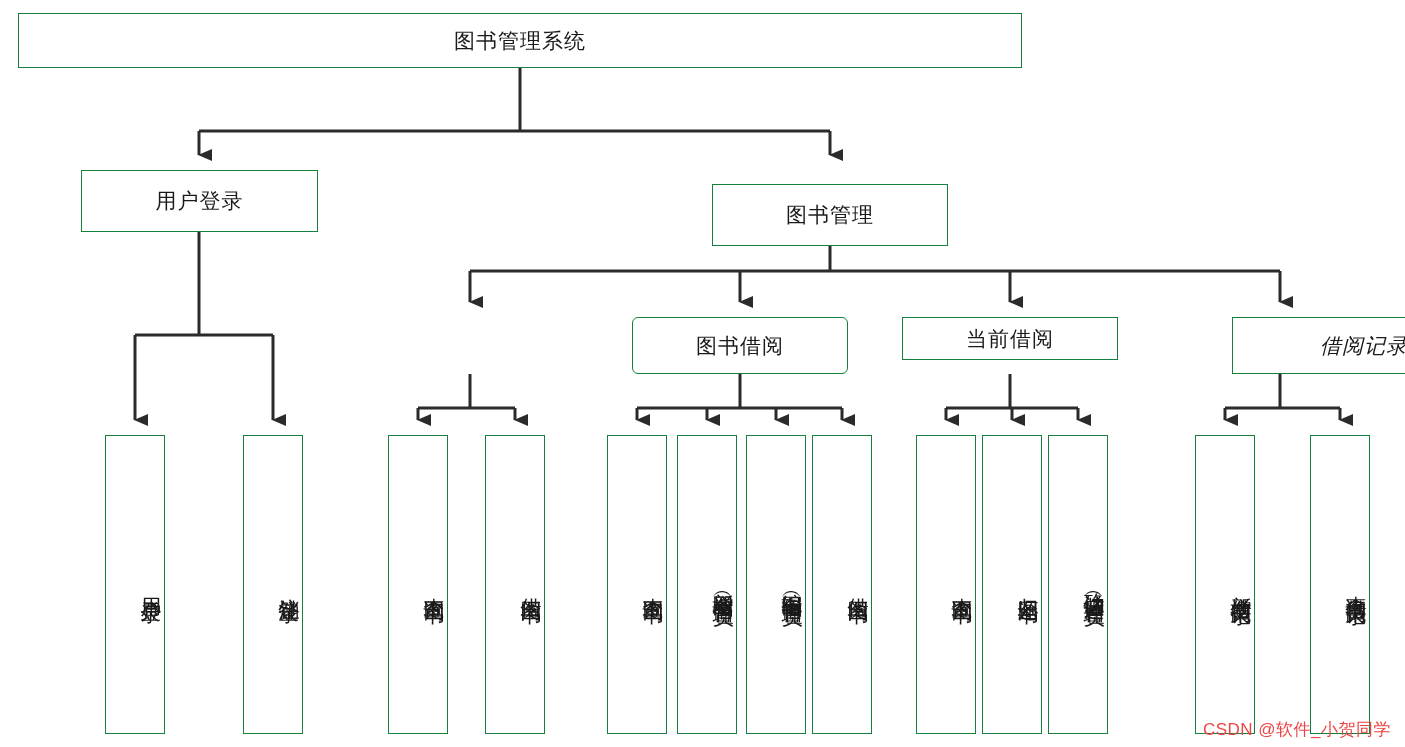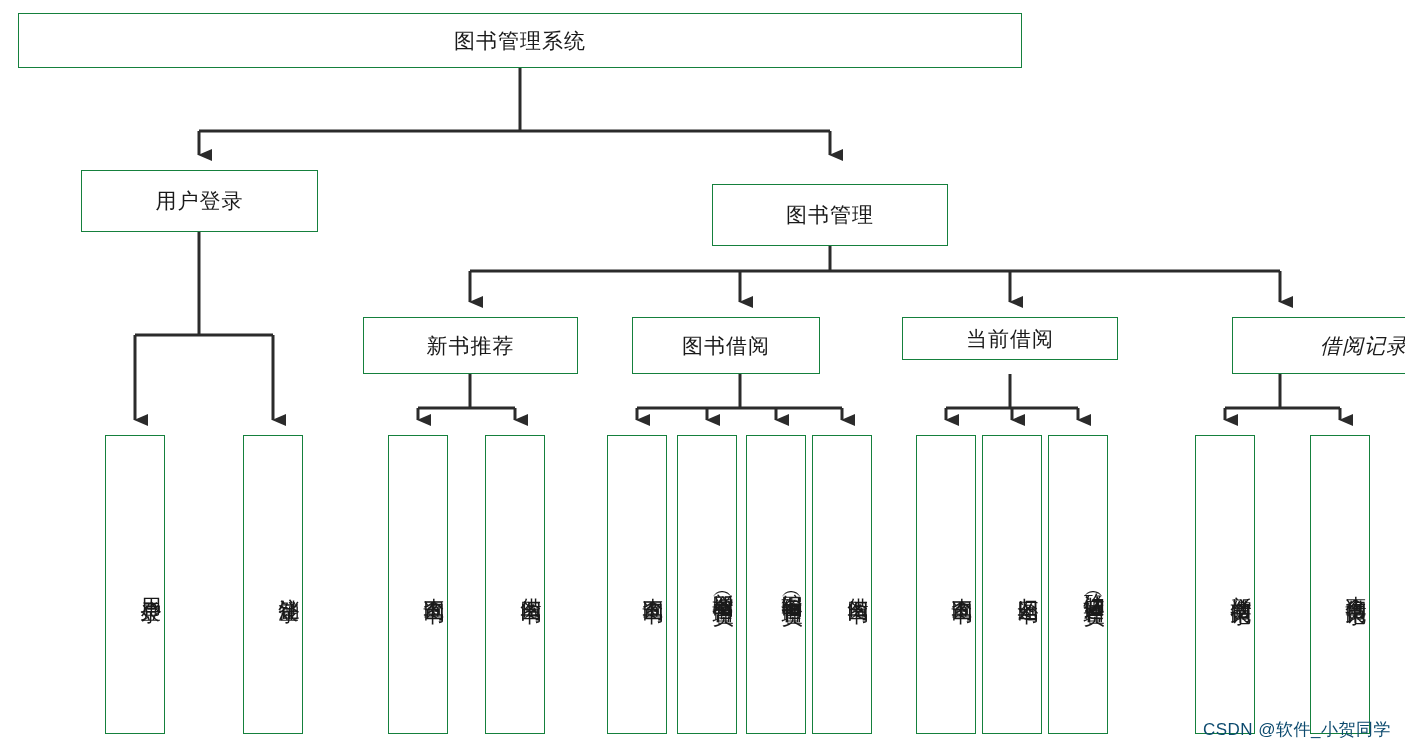--- a/index.html
+++ b/index.html
@@ -52,21 +52,21 @@
   }
   .node.vert .lbl {
     writing-mode: vertical-rl;
     text-orientation: upright;
   }
   #watermark {
     position: absolute;
     right: 14px;
     bottom: 6px;
     font-size: 17px;
-    color: #0c4a6e;
+    color: #ef4444;
     letter-spacing: 0.5px;
     z-index: 5;
     white-space: nowrap;
   }
 </style>
 </head>
 <body>
 
 <div id="canvas">
 
@@ -124,24 +124,21 @@
     <span class="lbl">图书管理系统</span>
   </div>
 
   <div class="node horiz" style="left:81px; top:170px; width:237px; height:62px;">
     <span class="lbl">用户登录</span>
   </div>
   <div class="node horiz" style="left:712px; top:170px; width:236px; height:62px;margin-top:14px;">
     <span class="lbl">图书管理</span>
   </div>
 
-  <div class="node horiz" style="left:363px; top:317px; width:215px; height:57px;">
-    <span class="lbl">新书推荐</span>
-  </div>
-  <div class="node horiz" style="left:632px; top:317px; width:188px; height:57px;">
+  <div class="node horiz" style="left:632px; top:317px; width:216px; height:57px;border-radius:6px;">
     <span class="lbl">图书借阅</span>
   </div>
   <div class="node horiz" style="left:902px; top:317px; width:216px; height:43px;">
     <span class="lbl">当前借阅</span>
   </div>
   <div class="node horiz" style="left:1232px; top:317px; width:264px; height:57px;font-style:italic;">
     <span class="lbl">借阅记录</span>
   </div>
 
   <div class="node vert" style="left:105px; top:435px; width:60px; height:299px;">

